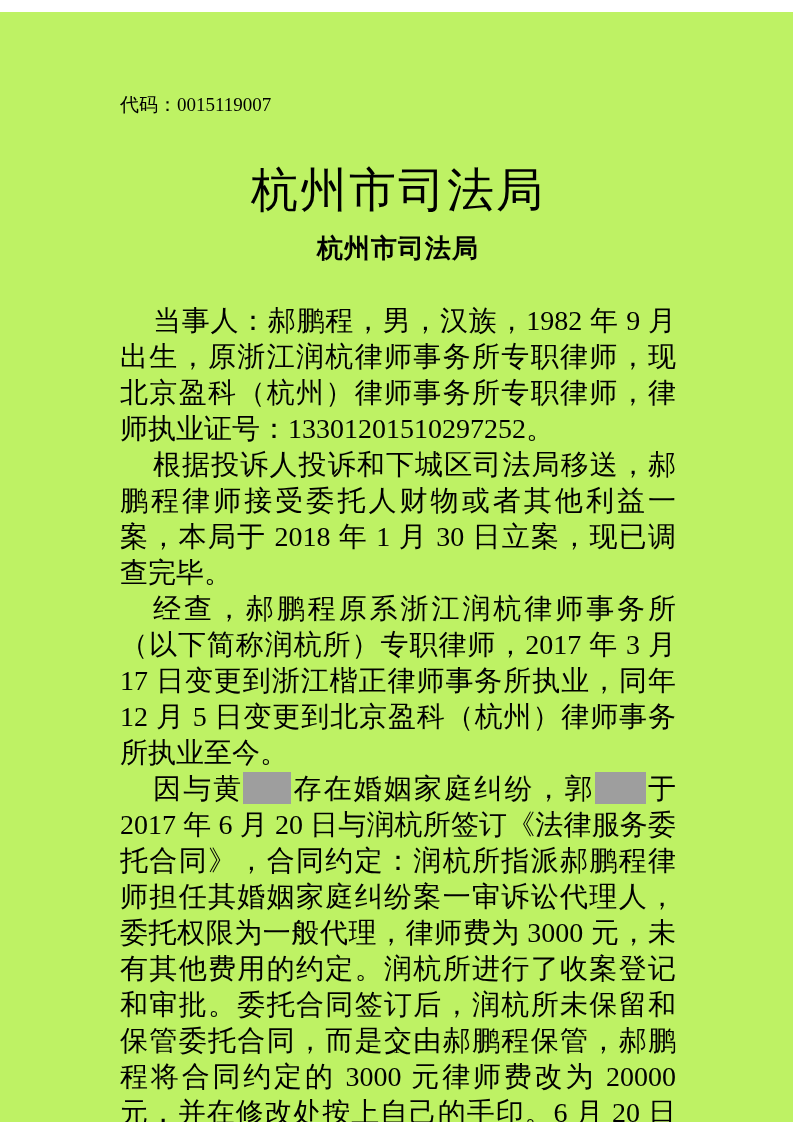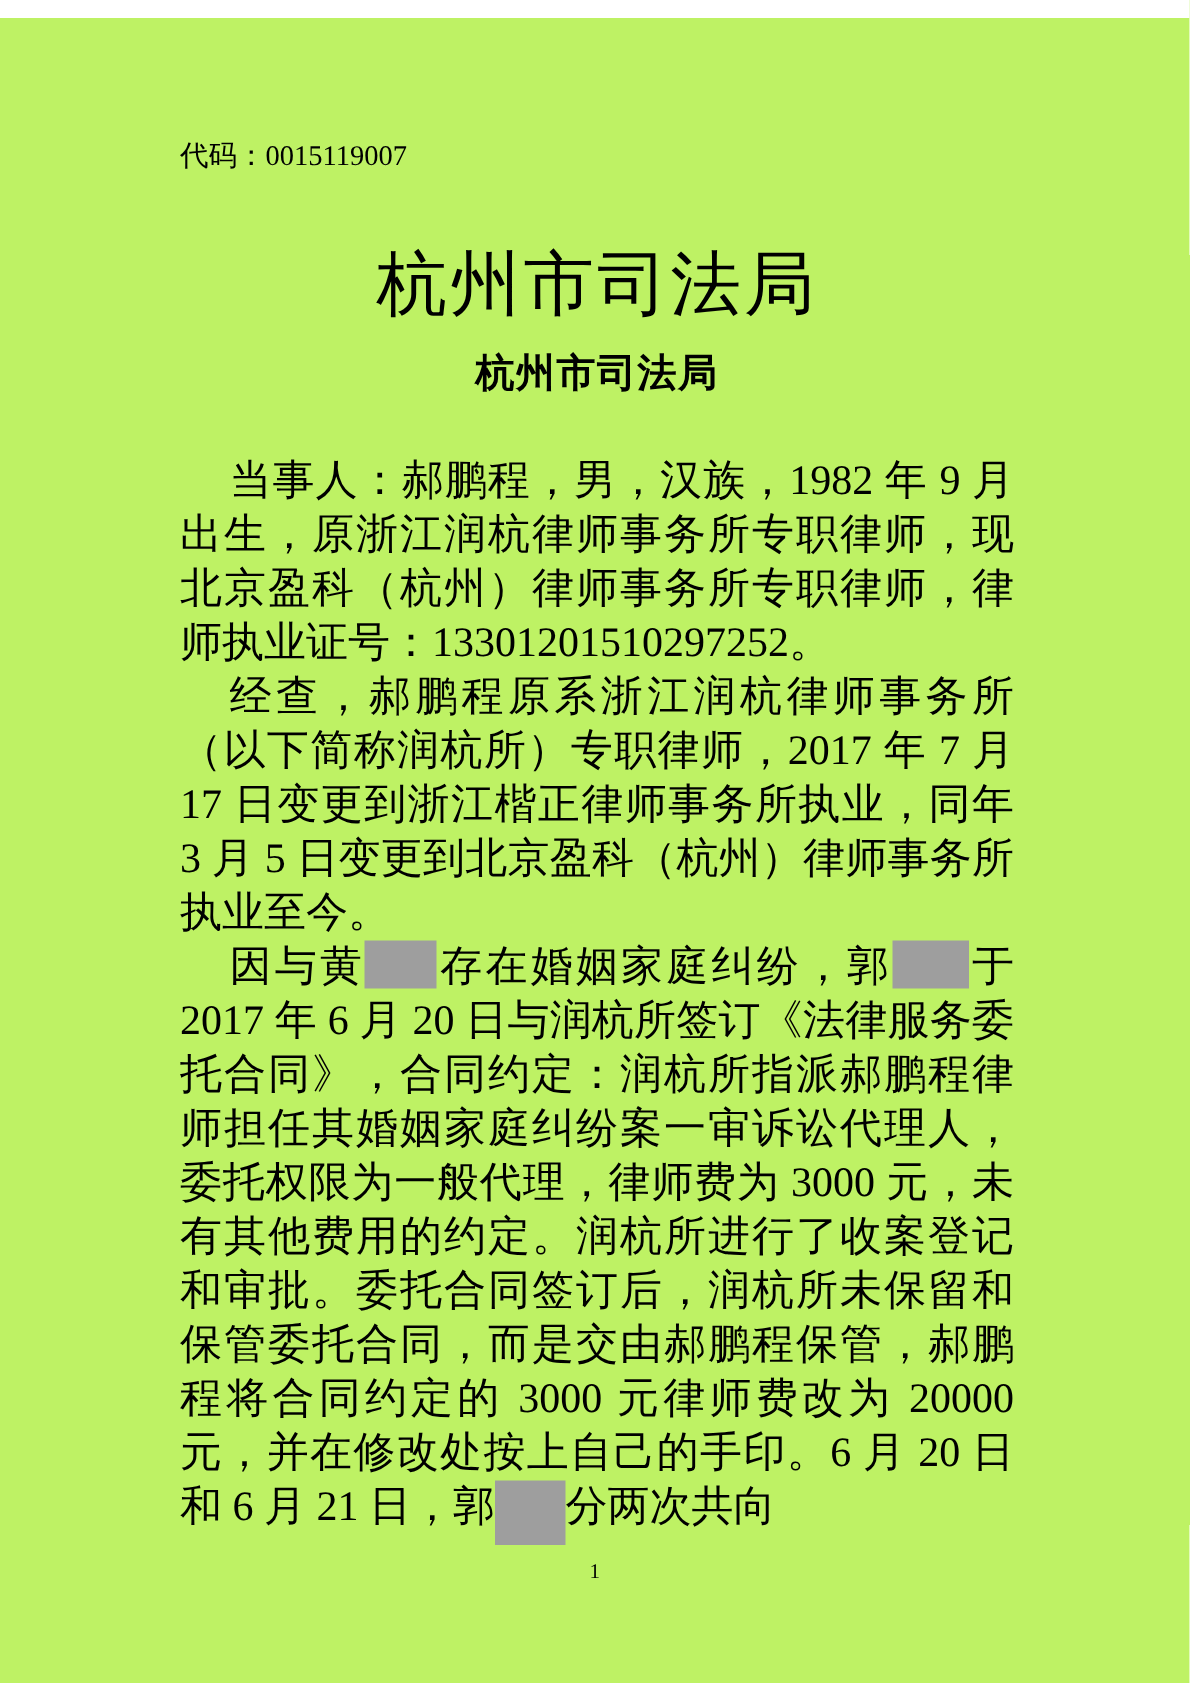--- a/index.html
+++ b/index.html
@@ -76,18 +76,19 @@
 <div class="page">
   <div class="code-line">代码：0015119007</div>
 
   <h1 class="doc-title">杭州市司法局</h1>
 
   <h2 class="doc-subtitle">杭州市司法局</h2>
 
 
   <div class="doc-body">
       <p class="para">当事人：郝鹏程，男，汉族，1982 年 9 月出生，原浙江润杭律师事务所专职律师，现北京盈科（杭州）律师事务所专职律师，律师执业证号：13301201510297252。</p>
-      <p class="para">经查，郝鹏程原系浙江润杭律师事务所（以下简称润杭所）专职律师，2017 年 7 月 17 日变更到浙江楷正律师事务所执业，同年 3 月 5 日变更到北京盈科（杭州）律师事务所执业至今。</p>
+      <p class="para">根据投诉人投诉和下城区司法局移送，郝鹏程律师接受委托人财物或者其他利益一案，本局于 2018 年 1 月 30 日立案，现已调查完毕。</p>
+      <p class="para">经查，郝鹏程原系浙江润杭律师事务所（以下简称润杭所）专职律师，2017 年 3 月 17 日变更到浙江楷正律师事务所执业，同年 12 月 5 日变更到北京盈科（杭州）律师事务所执业至今。</p>
       <p class="para">因与黄<span class="redact" style="width: 48px; height: 32px; background: rgb(158, 158, 158); vertical-align: -6px;"></span>存在婚姻家庭纠纷，郭<span class="redact" style="width: 51px; height: 32px; background: rgb(158, 158, 158); vertical-align: -6px;"></span>于 2017 年 6 月 20 日与润杭所签订《法律服务委托合同》，合同约定：润杭所指派郝鹏程律师担任其婚姻家庭纠纷案一审诉讼代理人，委托权限为一般代理，律师费为 3000 元，未有其他费用的约定。润杭所进行了收案登记和审批。委托合同签订后，润杭所未保留和保管委托合同，而是交由郝鹏程保管，郝鹏程将合同约定的 3000 元律师费改为 20000 元，并在修改处按上自己的手印。6 月 20 日和 6 月 21 日，郭<span class="redact" style="width: 47px; height: 43px; background: rgb(158, 158, 158); vertical-align: -17px;"></span>分两次共向</p>
     </div>
 
   <div class="page-number">1</div>
 </div>
 
 </body></html>

